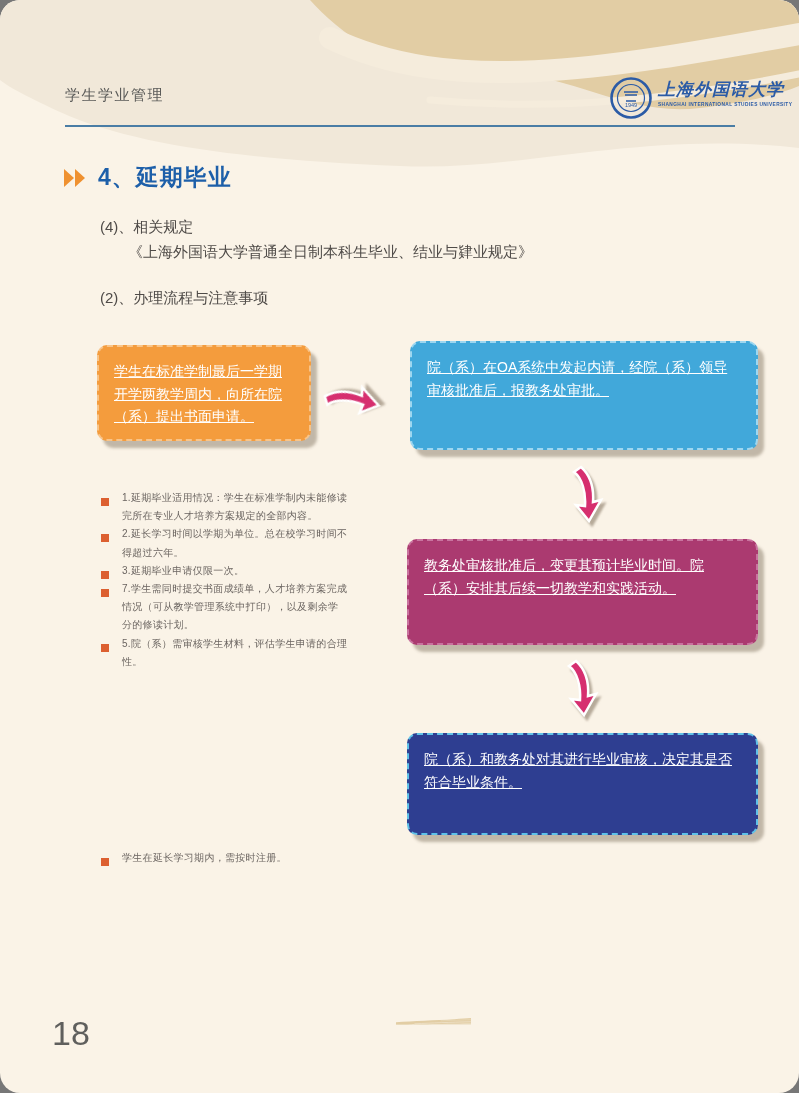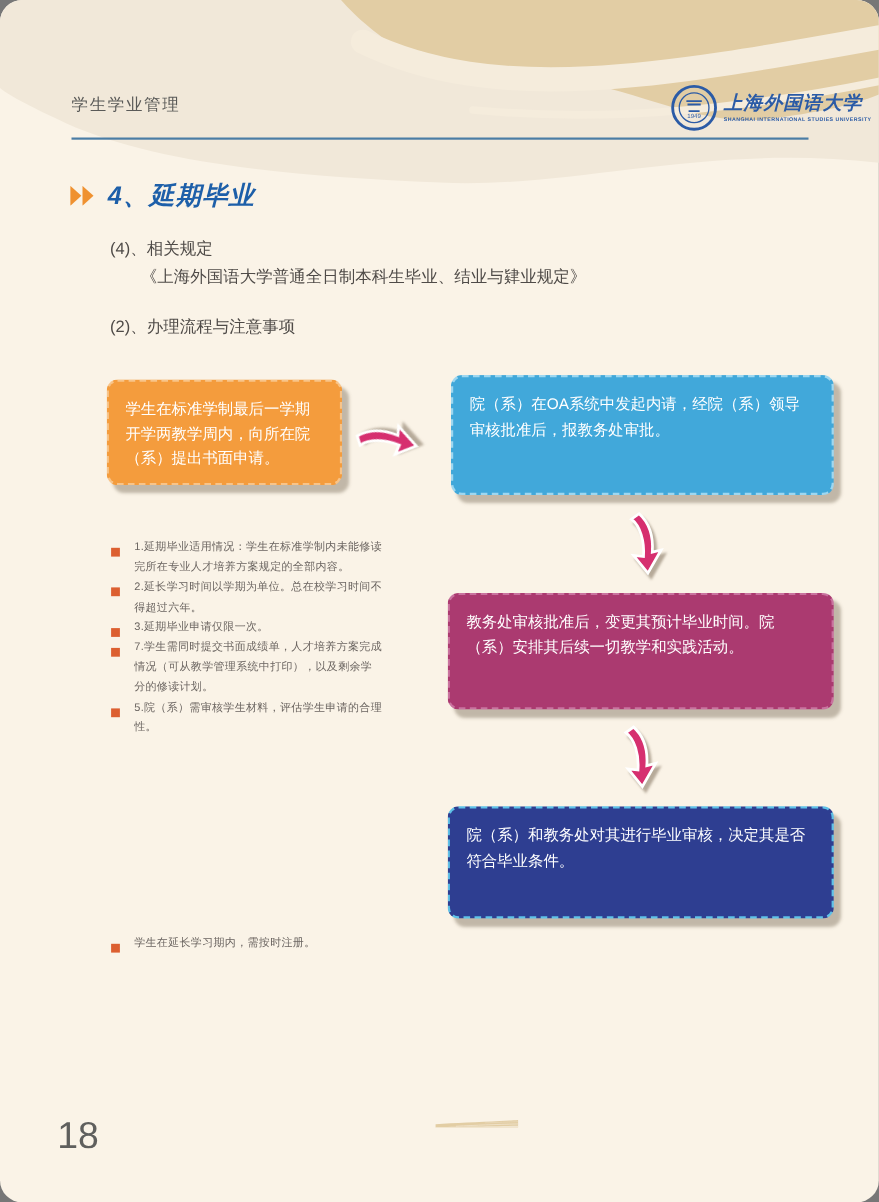--- a/index.html
+++ b/index.html
@@ -24,43 +24,44 @@
     position:absolute; left:65px; top:86px;
     font-size:15px; color:#5a5a58; letter-spacing:1.5px;
   }
   .header-rule{
     position:absolute; left:65px; top:125px; width:670px; height:2px;
     background:var(--rule-blue);
   }
   .logo{
     position:absolute; left:610px; top:77px; display:flex; align-items:flex-start; gap:6px;
   }
-  .logo .names{display:flex; flex-direction:column; margin-top:8px;}
+  .logo .names{display:flex; flex-direction:column; margin-top:3px;}
   .logo .cn{
     font-family:"DejaVu Serif","Liberation Serif",serif;
     font-style:italic; font-weight:bold; font-size:17px; color:var(--logo-blue);
     letter-spacing:1px; white-space:nowrap; line-height:1.15;
   }
   .logo .en{
     font-size:4.8px; color:var(--logo-blue); letter-spacing:.4px; white-space:nowrap;
     margin-top:2px; font-weight:bold;
   }
 
   .sec-head{position:absolute; left:63px; top:162px; display:flex; align-items:center; gap:9px;}
-  .sec-title{font-size:23px; font-weight:bold; color:var(--title-blue); letter-spacing:1px;font-style:italic;}
+  .sec-title{font-size:23px; font-weight:bold; color:var(--title-blue); letter-spacing:1px;}
 
   .regs{position:absolute; left:100px; top:216px; font-size:15px; color:#4f4b48; line-height:1.5;}
   .regs .indent{margin-left:28px; margin-top:2px;}
   .regs .proc{margin-top:24px;}
 
   .box{
     position:absolute; box-sizing:border-box; border-radius:10px;
     color:#fff; font-size:14px; line-height:1.62; padding:13px 15px;
     background-clip:padding-box;
     box-shadow:6px 7px 3px rgba(125,110,90,.45);
+    text-decoration:underline;
   }
   .box.step1{left:97px; top:345px; width:214px; height:96px;
     background:var(--step1-orange); border:2px dashed #f8c489;}
   .box.step2{left:410px; top:341px; width:348px; height:109px;
     background:var(--step2-blue); border:2px dashed #9ed7f0;}
   .box.step3{left:407px; top:539px; width:351px; height:106px;
     background:var(--step3-magenta); border:2px dashed #c9739f;}
   .box.step4{left:407px; top:733px; width:351px; height:102px;
     background:var(--step4-navy); border:2px dashed #5ec1e8;}
 

